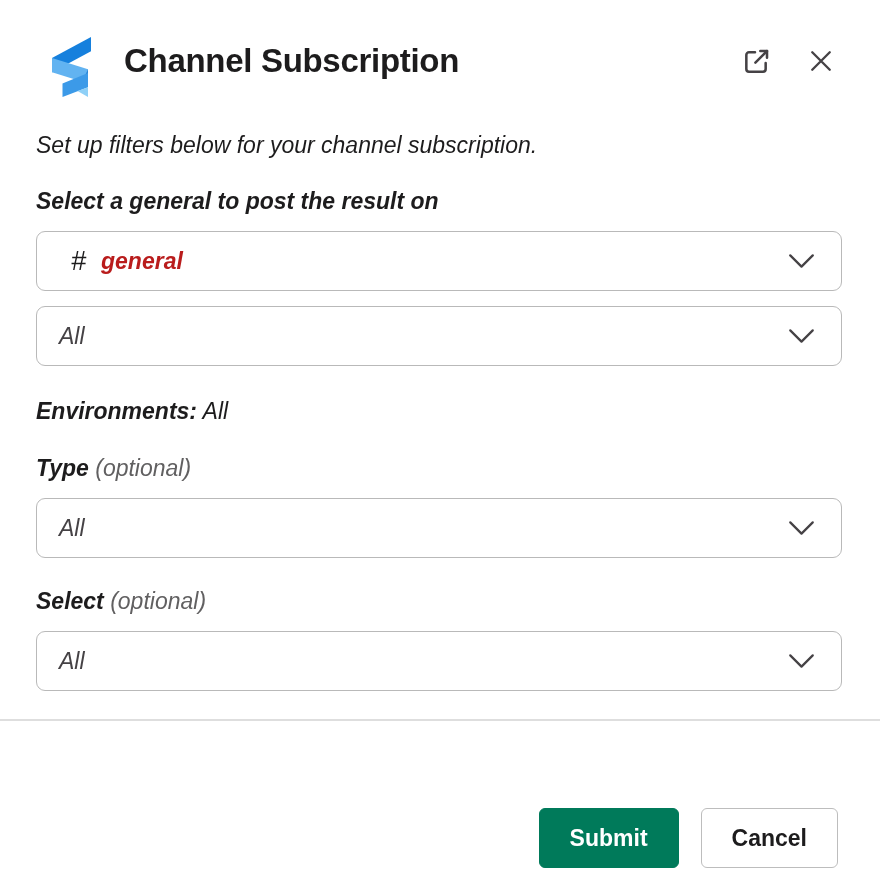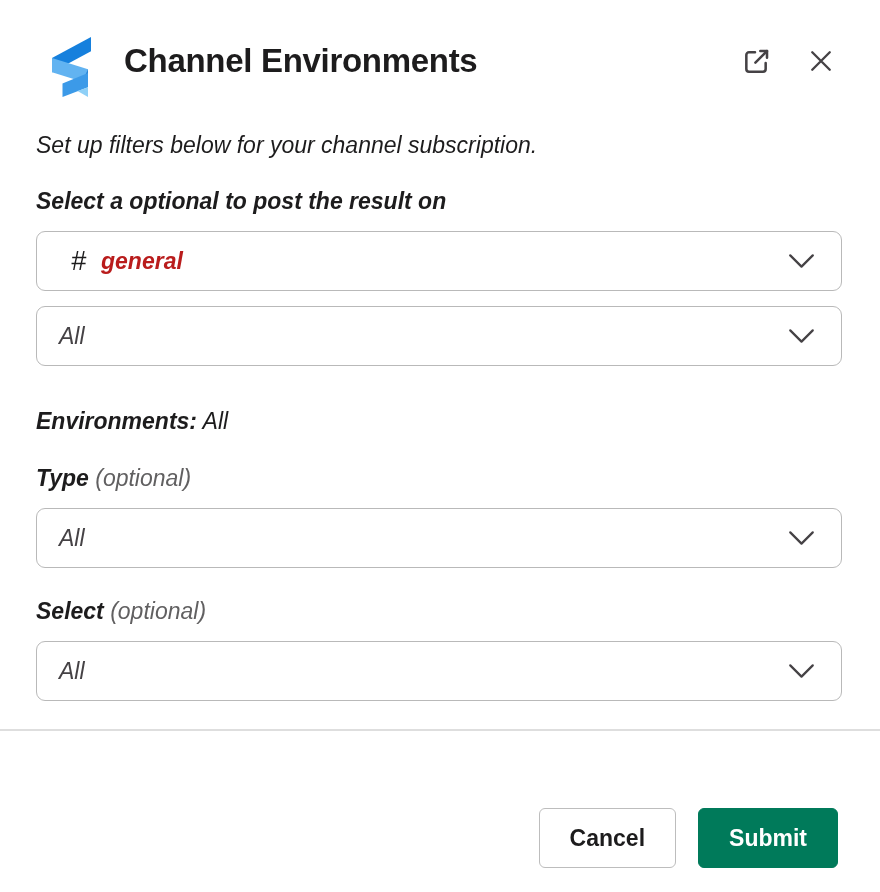--- a/index.html
+++ b/index.html
@@ -51,21 +51,21 @@
   .select .value-muted { color: #454245; }
   .select .chevron { margin-left: auto; flex: 0 0 auto; }
 
   .channel-select { padding-left: 34px; }
   .hash {
     font-size: 27px; font-weight: 500; color: #1d1c1d;
     margin-right: 15px; line-height: 1;
   }
   .channel-name { font-weight: 700; color: #b91c1c; }
 
-  .env-line { margin-top: 40px; font-size: 23px; line-height: 30px; }
+  .env-line { margin-top: 30px; font-size: 23px; line-height: 30px; }
   .env-line .env-label { font-weight: 700; }
 
   
   .divider { margin-top: 28px; width: 880px; margin-left: -36px; height: 2px; background: #dedede; }
   .footer {
     display: flex; justify-content: flex-end; align-items: center;
     gap: 22px; padding: 36px 42px 24px 42px;
   }
   .btn {
     height: 60px; min-width: 137px; padding: 0 30px;
@@ -83,21 +83,21 @@
 
   <div class="header">
     <svg class="app-logo" viewBox="0 0 96 96" aria-hidden="true">
       <polygon points="16,44 68,16 68,35 16,63" fill="#1680dd"></polygon>
       <polygon points="16,44 16,63 30,55" fill="#0f6cc4"></polygon>
       <polygon points="16,44 64,59 64,78 16,63" fill="#62b3f1"></polygon>
       <polygon points="64,59 64,78 52,84" fill="#2a86d8"></polygon>
       <polygon points="64,64 64,83 30,96 30,78" fill="#3c9ae8"></polygon>
       <polygon points="64,83 64,96 50,88" fill="#8fd0f7"></polygon>
     </svg>
-    <div class="title">Channel Environments</div>
+    <div class="title">Channel Subscription</div>
     <div class="header-actions">
       <button class="icon-btn" aria-label="Open in browser">
         <svg width="32" height="32" viewBox="0 0 24 24" fill="none" stroke="#454245" stroke-width="1.9" stroke-linecap="round" stroke-linejoin="round">
           <path d="M18.5 13.5v4.5a2 2 0 0 1-2 2H6a2 2 0 0 1-2-2V7.5a2 2 0 0 1 2-2h4.5"></path>
           <path d="M14.5 4.5h5v5"></path>
           <path d="M19.5 4.5 L10.8 13.2"></path>
         </svg>
       </button>
       <button class="icon-btn" aria-label="Close">
         <svg width="30" height="30" viewBox="0 0 24 24" fill="none" stroke="#454245" stroke-width="1.9" stroke-linecap="round">
@@ -105,21 +105,21 @@
         </svg>
       </button>
     </div>
   </div>
 
   <div class="content">
 
     <p class="intro">Set up filters below for your channel subscription.</p>
 
     <div class="field-label">
-      <span>Select a optional to post the result on</span>
+      <span>Select a general to post the result on</span>
     </div>
     <div class="select channel-select" role="button">
       <span class="hash">#</span>
       <span class="channel-name">general</span>
       <svg class="chevron" width="27" height="16" viewBox="0 0 24 14" fill="none" stroke="#454245" stroke-width="2" stroke-linecap="round" stroke-linejoin="round">
         <path d="M2 2 L12 12 L22 2"></path>
       </svg>
     </div>
 
     <div class="select" role="button">
@@ -150,17 +150,17 @@
       <span class="value-muted">All</span>
       <svg class="chevron" width="27" height="16" viewBox="0 0 24 14" fill="none" stroke="#454245" stroke-width="2" stroke-linecap="round" stroke-linejoin="round">
         <path d="M2 2 L12 12 L22 2"></path>
       </svg>
     </div>
 
     <div class="divider"></div>
   </div>
 
   <div class="footer">
+    <button class="btn btn-primary">Submit</button>
     <button class="btn btn-secondary">Cancel</button>
-    <button class="btn btn-primary">Submit</button>
   </div>
 
 </div>
 
 </body></html>

